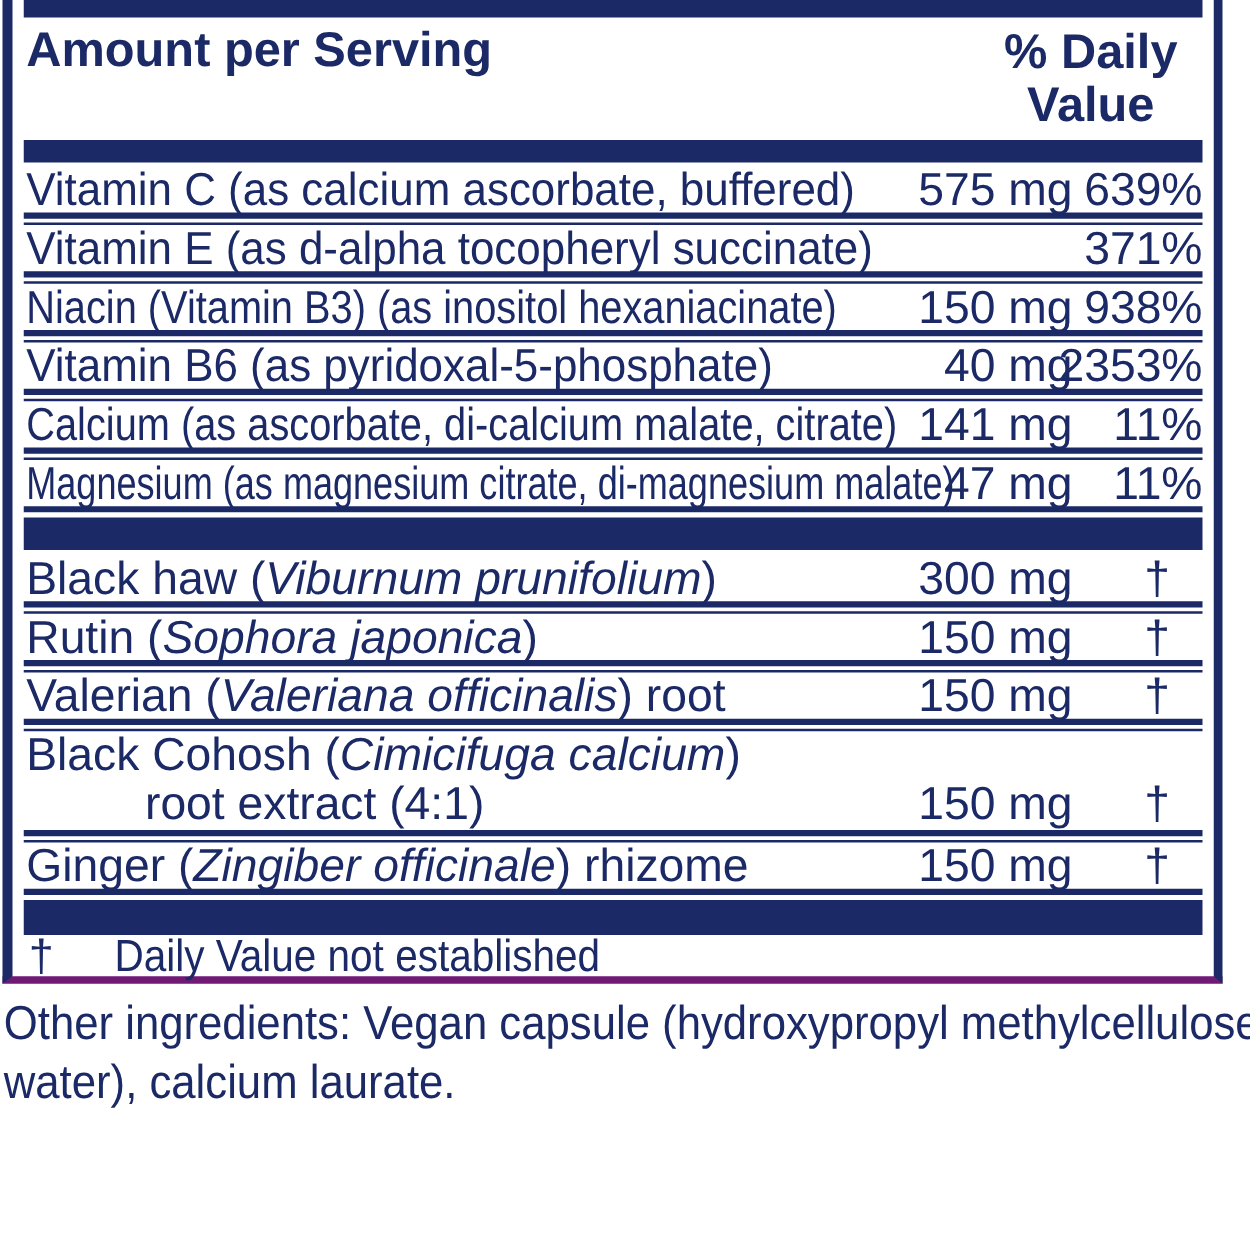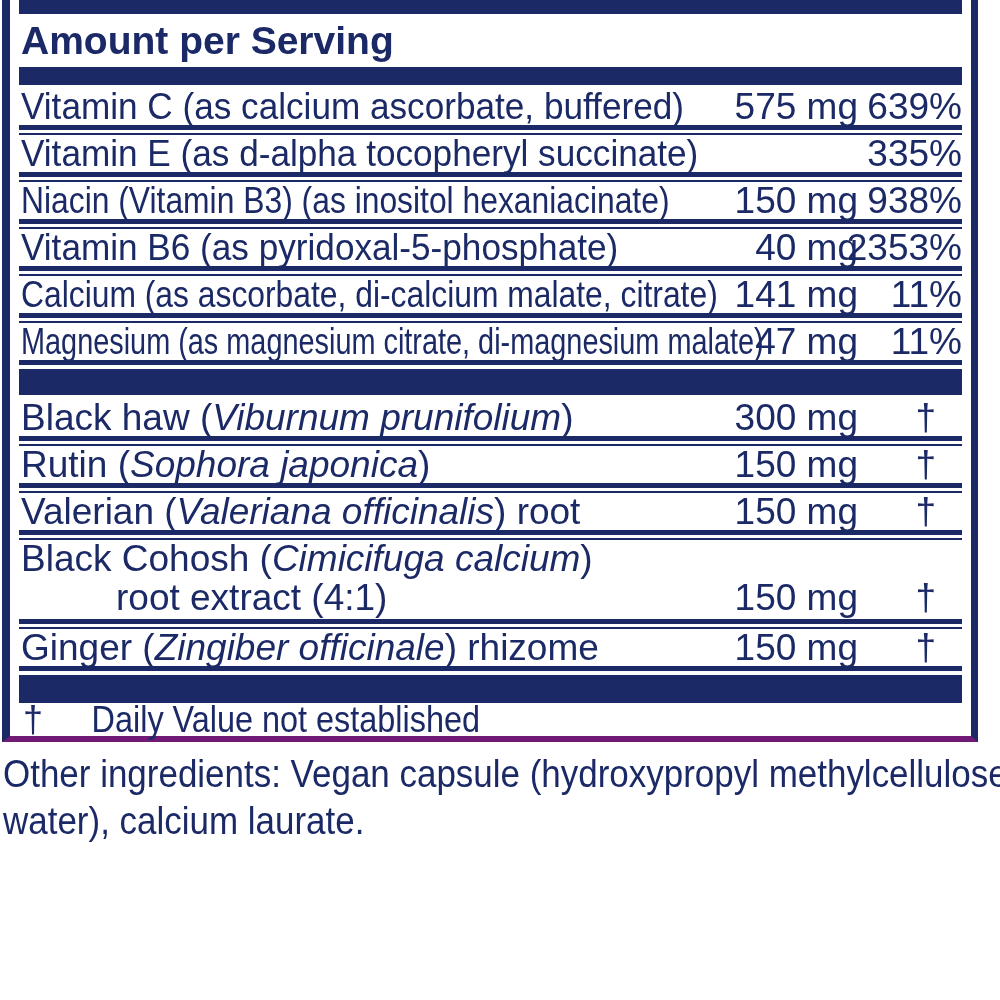--- a/index.html
+++ b/index.html
@@ -47,34 +47,38 @@
 </head>
 <body>
 
 <div class="frame">
   <div class="inner">
 
     <div class="bar bar-top"></div>
 
     <div class="header-row">
       <div class="h-left">Amount per Serving</div>
+      <div class="h-right">
+        <div>% Daily</div>
+        <div>Value</div>
+      </div>
     </div>
 
     <div class="bar bar-header"></div>
 
     <div class="row" style="margin-top:3px;">
       <span class="lbl sq95">Vitamin C (as calcium ascorbate, buffered)</span>
       <span class="amt">575 mg</span>
       <span class="pct">639%</span>
     </div>
     <div class="sep"></div>
 
     <div class="row">
       <span class="lbl sq95">Vitamin E (as d-alpha tocopheryl succinate)</span>
-      <span class="pct">335%</span>
+      <span class="pct">371%</span>
     </div>
     <div class="sep"></div>
 
     <div class="row">
       <span class="lbl sq86">Niacin (Vitamin B3) (as inositol hexaniacinate)</span>
       <span class="amt">150 mg</span>
       <span class="pct">938%</span>
     </div>
     <div class="sep"></div>
 

